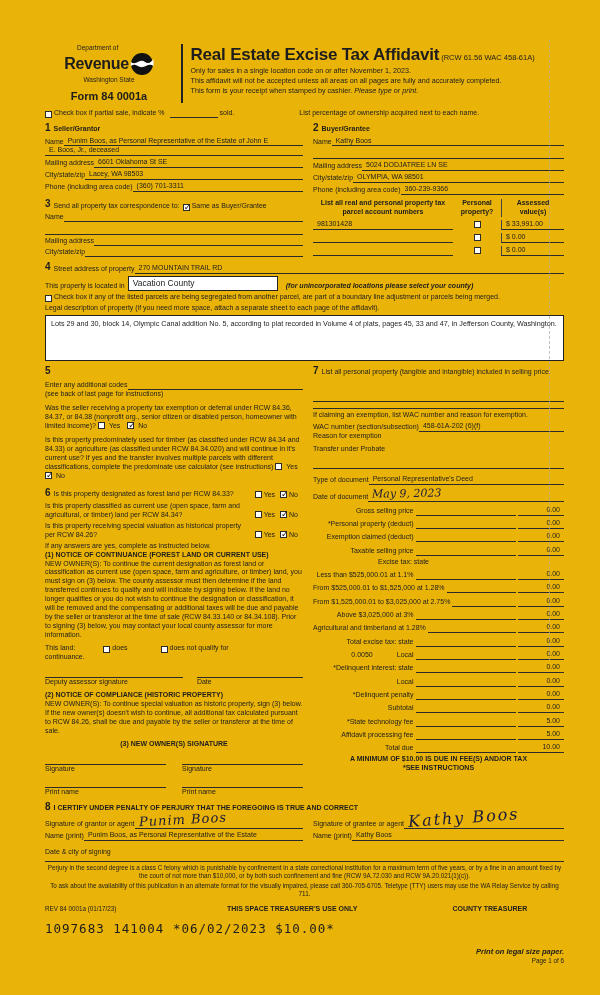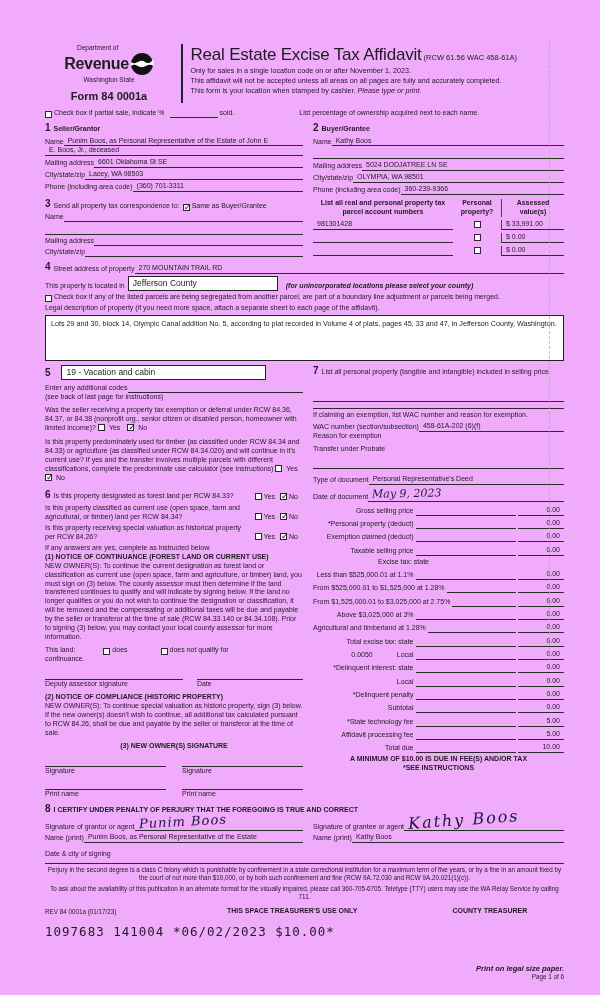--- a/index.html
+++ b/index.html
@@ -1,18 +1,18 @@
 <!DOCTYPE html>
 <html><head>
 <meta charset="utf-8">
 <style>
   * { margin:0; padding:0; box-sizing:border-box; }
   html,body { background:#ffffff; }
   .page {
-    position:relative; width:600px; height:995px; background:#f0abfc;
+    position:relative; width:600px; height:995px; background:#eab308;
     font-family:"Liberation Sans", sans-serif; color:#1d1d1d; overflow:hidden;
     font-size:7px; line-height:1.28;
   }
   .content { padding:44px 36px 0 45px; }
   .b { font-weight:bold; }
   .i { font-style:italic; }
   .row { display:flex; align-items:flex-end; }
   .lbl { white-space:nowrap; }
   .fill { flex:1; border-bottom:0.9px solid #2b2b2b; padding:0 3px 0 4px; white-space:nowrap; min-height:8px; }
   .fill.blank { min-height:9px; }
@@ -23,21 +23,21 @@
   
   .header { display:flex; }
   .hdr-left { width:128px; flex:none; text-align:center; }
   .dept { font-size:6.5px; text-align:left; margin-left:32px; }
   .rev-row { display:flex; align-items:center; justify-content:center; }
   .revenue { font-size:16px; font-weight:bold; letter-spacing:-0.3px; }
   .logo { width:24px; height:24px; margin-left:1px; }
   .state { font-size:6.5px; margin-top:0px; }
   .form-no { font-size:11px; font-weight:bold; margin-top:4px; }
   .hdr-div { width:1.5px; background:#222; margin:0 8px; flex:none; }
-  .title { font-size:17px; font-weight:normal; letter-spacing:-0.2px; }
+  .title { font-size:17px; font-weight:bold; letter-spacing:-0.2px; }
   .rcw { font-size:7.5px; }
   .note { font-size:7.2px; margin-top:0.5px; }
   
   .two-col { display:flex; }
   .col-l { width:258px; flex:none; }
   .col-r { flex:1; margin-left:10px; }
   .mt1 { margin-top:2px; } .mt2 { margin-top:4px; } .mt3 { margin-top:6px; } .mt4 { margin-top:8px; }
   .hand { font-family:"DejaVu Serif", serif; font-style:italic; color:#1a1a3a; }
   .hand-date { font-size:11px; transform:rotate(-1deg); display:inline-block; }
   .sig { font-size:13px; transform:rotate(-3deg); display:inline-block; letter-spacing:1px; }
@@ -94,21 +94,21 @@
       </div>
       <div class="hdr-div"></div>
       <div class="hdr-right">
         <div>
           <span class="title">Real Estate Excise Tax Affidavit</span>
           <span class="rcw">(RCW 61.56 WAC 458-61A)</span>
         </div>
         <div class="note">Only for sales in a single location code on or after November 1, 2023.</div>
         <div class="note">This affidavit will not be accepted unless all areas on all pages are fully and accurately completed.</div>
         <div class="note">
-          <span>This form is your location when stamped by cashier.</span>
+          <span>This form is your receipt when stamped by cashier.</span>
           <span class="i">Please type or print.</span>
         </div>
       </div>
     </div>
 
     <div class="row mt3">
       <span class="cb"></span>
       <span class="cbl">Check box if partial sale, indicate %</span>
       <span class="fill blank" style="max-width:48px"></span>
       <span class="cbl">sold.</span>
@@ -222,36 +222,35 @@
 
     <div class="mt2">
       <div class="row">
         <span class="secnum">4</span>
         <span class="lbl">Street address of property</span>
         <span class="fill" style="max-width:240px">270 MOUNTAIN TRAIL RD</span>
         <span class="fill blank"></span>
       </div>
       <div class="row mt1">
         <span class="lbl">This property is located in</span>
-        <span class="box county-box" style="margin-left:3px">Jefferson County</span>
+        <span class="box county-box" style="margin-left:3px">Vacation County</span>
         <span class="b i" style="margin-left:8px">(for unincorporated locations please select your county)</span>
       </div>
       <div class="row mt1">
         <span class="cb"></span>
         <span class="cbl" style="white-space:normal">Check box if any of the listed parcels are being segregated from another parcel, are part of a boundary line adjustment or parcels being merged.</span>
       </div>
       <div class="mt1">Legal description of property (if you need more space, attach a separate sheet to each page of the affidavit).</div>
       <div class="box legal-box mt1">Lots 29 and 30, block 14, Olympic Canal addition No. 5, according to plat recorded in Volume 4 of plats, pages 45, 33 and 47, in Jefferson County, Washington.</div>
     </div>
 
     <div class="two-col mt2">
       <div class="col-l">
         <div class="row">
           <span class="secnum" style="margin-right:10px">5</span>
-          <span class="box code-box">19 - Vacation and cabin</span>
         </div>
         <div class="row mt2">
           <span class="lbl">Enter any additional codes</span>
           <span class="fill blank"></span>
         </div>
         <div>(see back of last page for instructions)</div>
         <div class="q">
           <span>Was the seller receiving a property tax exemption or deferral under RCW 84.36, 84.37, or 84.38 (nonprofit org., senior citizen or disabled person, homeowner with limited income)?</span>
           <span class="cb"></span>
           <span class="cbl">Yes</span>
@@ -486,20 +485,20 @@
 
     <div class="mt2" style="border-top:0.9px solid #2b2b2b; padding-top:2px">
       <div class="small6 center">Perjury in the second degree is a class C felony which is punishable by confinement in a state correctional institution for a maximum term of five years, or by a fine in an amount fixed by the court of not more than $10,000, or by both such confinement and fine (RCW 9A.72.030 and RCW 9A.20.021(1)(c)).</div>
       <div class="small6 center mt1">To ask about the availability of this publication in an alternate format for the visually impaired, please call 360-705-6705. Teletype (TTY) users may use the WA Relay Service by calling 711.</div>
       <div class="row mt3">
         <span class="small6" style="flex:1">REV 84 0001a (01/17/23)</span>
         <span class="b center" style="flex:2">THIS SPACE TREASURER'S USE ONLY</span>
         <span class="b center" style="flex:1.2">COUNTY TREASURER</span>
       </div>
       <div class="stamp mt4">1097683  141004  *06/02/2023  $10.00*</div>
-      <div style="text-align:right; margin-top:24px">
+      <div style="text-align:right; margin-top:10px">
         <div class="b i" style="font-size:7.5px">Print on legal size paper.</div>
         <div class="small6">Page 1 of 6</div>
       </div>
     </div>
 
   </div>
 </div>
 
 </body></html>

